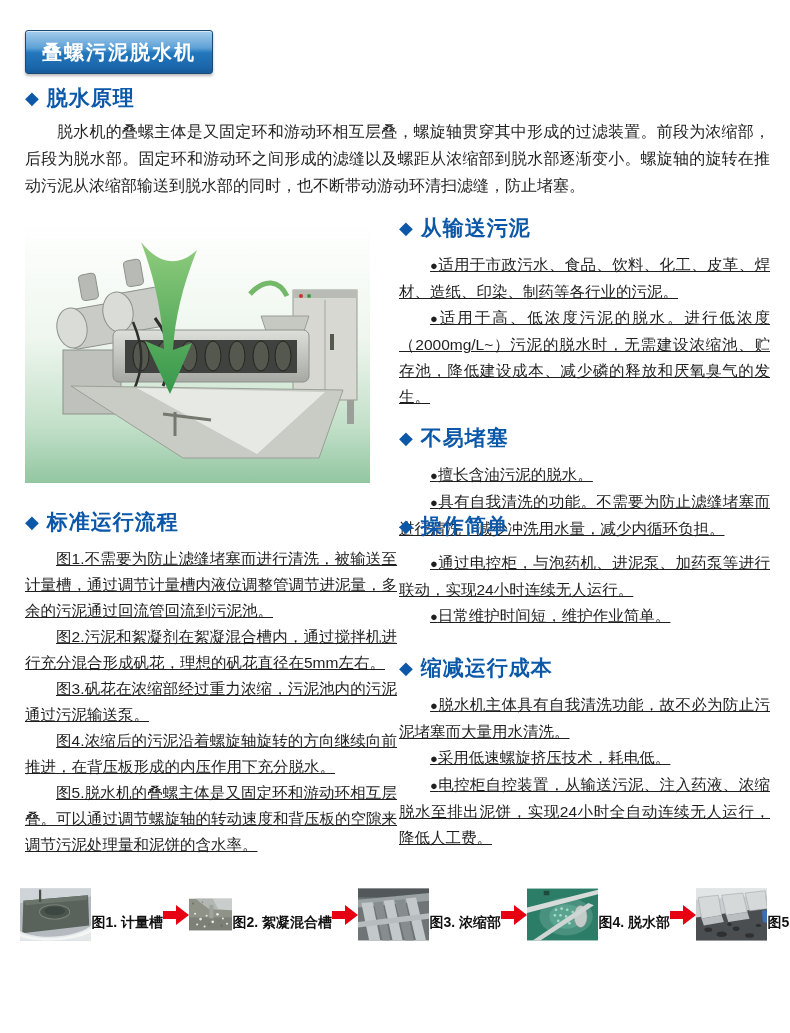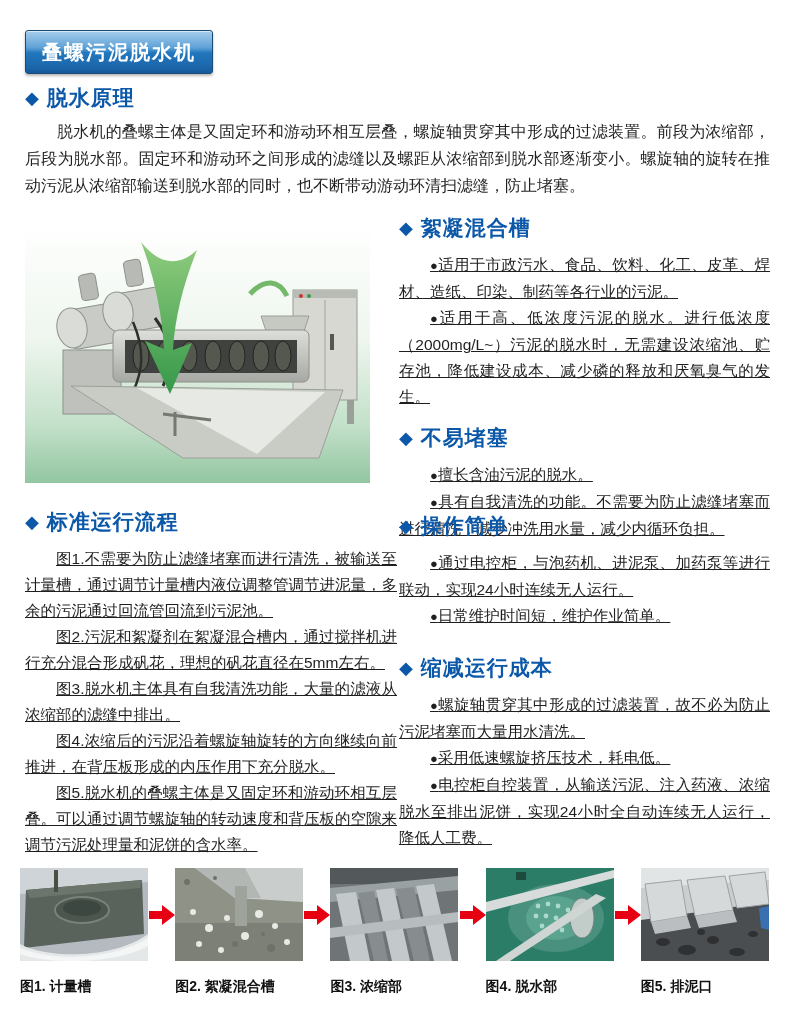--- a/index.html
+++ b/index.html
@@ -38,21 +38,21 @@
   .right1{left:399px;top:214px;width:371px;}
   .left2{left:25px;top:508px;width:372px;}
   .right2{left:399px;top:512px;width:371px;}
   
   .machine{position:absolute;left:25px;top:222px;width:345px;height:261px;margin:0;}
   
   .flow{
     position:absolute;left:20px;top:868px;width:750px;
     display:flex;justify-content:space-between;align-items:flex-start;
   }
-  .cell{width:143px;display:flex;flex-direction:column;}
+  .cell{width:143px;display:flex;flex-direction:row;align-items:center;}
   .cell svg{display:block;}
   .caption{margin-top:17px;font-size:14px;font-weight:bold;color:#111;white-space:nowrap;}
   .flow-arrow{height:93px;display:flex;align-items:center;}
 </style>
 </head>
 <body>
 
 <div class="page">
 
   <div class="title-badge">叠螺污泥脱水机</div>
@@ -131,58 +131,58 @@
         <line x1="138" y1="192" x2="186" y2="198" stroke="#74786f" stroke-width="3"></line>
       </g>
 
       <path d="M116,20 C134,43 154,45 172,28 C159,60 150,94 148,128 L167,121 L145,172 L120,119 L139,127 C137,90 129,54 116,20 Z" fill="url(#ag)"></path>
     </svg>
   </figure>
 
   <div class="col right1">
     <h2 class="h">
       <span class="dia">◆</span>
-      <span>絮凝混合槽</span>
+      <span>从输送污泥</span>
     </h2>
     <p class="bullet"><span class="mark">●</span><span>适用于市政污水、食品、饮料、化工、皮革、焊材、造纸、印染、制药等各行业的污泥。</span></p>
     <p class="bullet"><span class="mark">●</span><span>适用于高、低浓度污泥的脱水。进行低浓度（2000mg/L~）污泥的脱水时，无需建设浓缩池、贮存池，降低建设成本、减少磷的释放和厌氧臭气的发生。</span></p>
 
     <h2 class="h gap1">
       <span class="dia">◆</span>
       <span>不易堵塞</span>
     </h2>
     <p class="bullet"><span class="mark">●</span><span>擅长含油污泥的脱水。</span></p>
     <p class="bullet"><span class="mark">●</span><span>具有自我清洗的功能。不需要为防止滤缝堵塞而进行清洗，减少冲洗用水量，减少内循环负担。</span></p>
   </div>
 
   <div class="col left2">
     <h2 class="h">
       <span class="dia">◆</span>
       <span>标准运行流程</span>
     </h2>
     <p>图1.不需要为防止滤缝堵塞而进行清洗，被输送至计量槽，通过调节计量槽内液位调整管调节进泥量，多余的污泥通过回流管回流到污泥池。</p>
     <p>图2.污泥和絮凝剂在絮凝混合槽内，通过搅拌机进行充分混合形成矾花，理想的矾花直径在5mm左右。</p>
-    <p>图3.脱水机主体具有自我清洗功能，大量的滤液从浓缩部的滤缝中排出。</p>
+    <p>图3.矾花在浓缩部经过重力浓缩，污泥池内的污泥通过污泥输送泵。</p>
     <p>图4.浓缩后的污泥沿着螺旋轴旋转的方向继续向前推进，在背压板形成的内压作用下充分脱水。</p>
     <p>图5.脱水机的叠螺主体是又固定环和游动环相互层叠。可以通过调节螺旋轴的转动速度和背压板的空隙来调节污泥处理量和泥饼的含水率。</p>
   </div>
 
   <div class="col right2">
     <h2 class="h">
       <span class="dia">◆</span>
       <span>操作简单</span>
     </h2>
     <p class="bullet"><span class="mark">●</span><span>通过电控柜，与泡药机、进泥泵、加药泵等进行联动，实现24小时连续无人运行。</span></p>
     <p class="bullet"><span class="mark">●</span><span>日常维护时间短，维护作业简单。</span></p>
 
     <h2 class="h gap2">
       <span class="dia">◆</span>
       <span>缩减运行成本</span>
     </h2>
-    <p class="bullet"><span class="mark">●</span><span>螺旋轴贯穿其中形成的过滤装置，故不必为防止污泥堵塞而大量用水清洗。</span></p>
+    <p class="bullet"><span class="mark">●</span><span>脱水机主体具有自我清洗功能，故不必为防止污泥堵塞而大量用水清洗。</span></p>
     <p class="bullet"><span class="mark">●</span><span>采用低速螺旋挤压技术，耗电低。</span></p>
     <p class="bullet"><span class="mark">●</span><span>电控柜自控装置，从输送污泥、注入药液、浓缩脱水至排出泥饼，实现24小时全自动连续无人运行，降低人工费。</span></p>
   </div>
 
   <div class="flow">
 
     <div class="cell">
       <svg width="128" height="93" viewBox="0 0 128 93">
         <rect width="128" height="93" fill="#b4bac0"></rect>
         <path d="M0,0 L128,0 L128,14 L0,26 Z" fill="#cfd4d8"></path>

